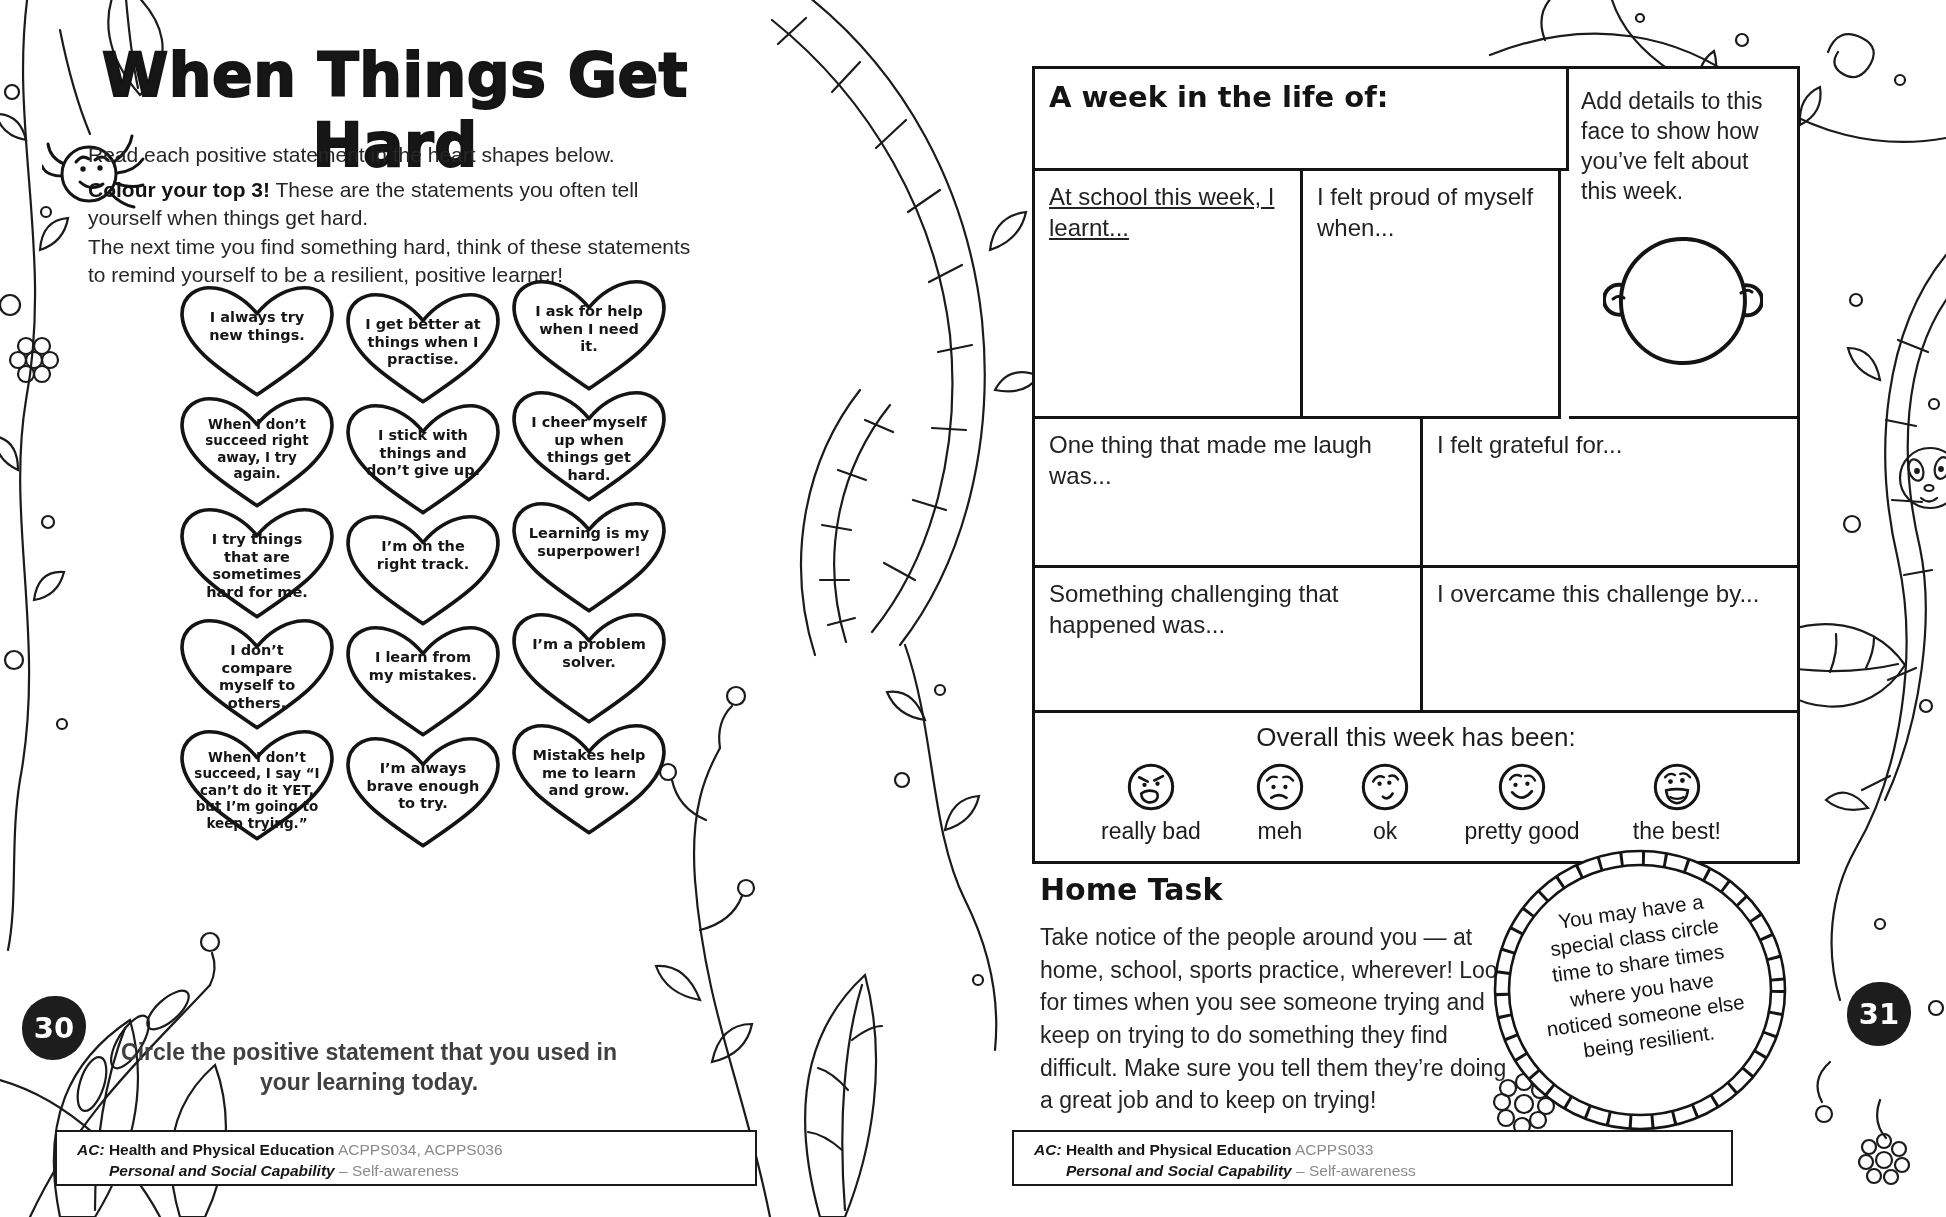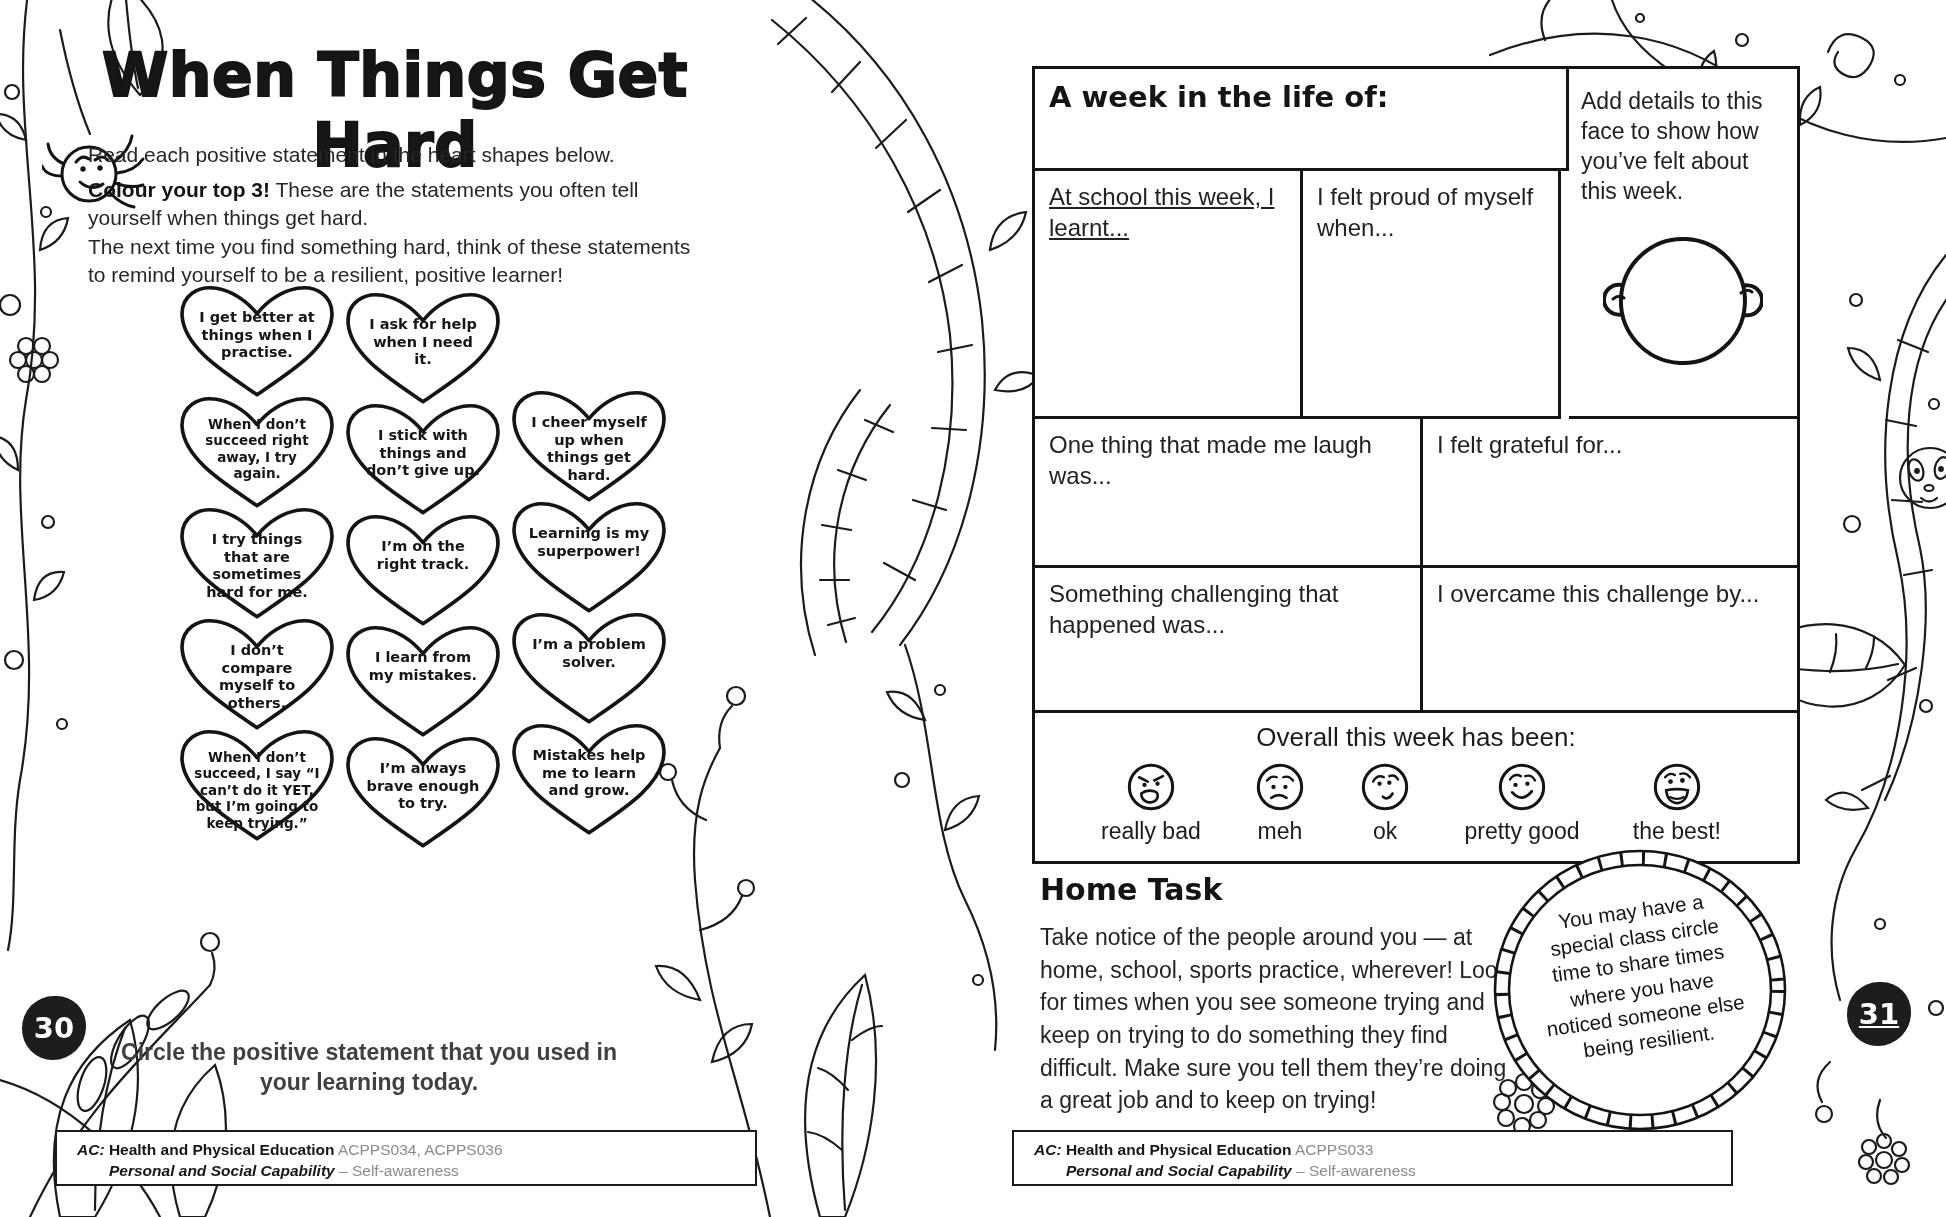--- a/index.html
+++ b/index.html
@@ -28,21 +28,21 @@
       font-family:"DejaVu Sans",sans-serif;font-weight:700;font-size:14.5px;line-height:1.22;}
   .heart-tall .ht{top:24px;font-size:13.5px;left:16px;right:16px;}
   .circle-instruction{position:absolute;left:95px;top:1038px;width:548px;margin:0;text-align:center;
       font-size:23px;font-weight:bold;line-height:1.3;color:#404040;}
 
   
   .page-dot{position:absolute;width:64px;height:64px;border-radius:50% 46% 52% 48%;background:#1d1d1d;color:#fff;
       display:flex;align-items:center;justify-content:center;font-size:29px;font-weight:bold;
       font-family:"DejaVu Sans",sans-serif;}
   .dot-left{left:22px;top:996px;}
-  .dot-right{left:1847px;top:982px;text-decoration:underline;}
+  .dot-right{left:1847px;top:982px;}
 
   
   .footer{position:absolute;top:1130px;height:56px;background:#fff;border:2px solid #1a1a1a;
       box-sizing:border-box;padding:7px 0 0 20px;font-size:15.5px;line-height:1.38;}
   .footer-left{left:55px;width:702px;}
   .footer-right{left:1012px;width:721px;}
   .f-ac{font-weight:bold;font-style:italic;}
   .f-subj{font-weight:bold;}
   .f-code{color:#8b8b8b;}
   .f-line2{margin-left:32px;}
@@ -252,20 +252,26 @@
   <p class="intro intro-1">Read each positive statement in the heart shapes below.</p>
   <p class="intro intro-2"><b>Colour your top 3!</b> <span>These are the statements you often tell yourself when things get hard.</span></p>
   <p class="intro intro-3">The next time you find something hard, think of these statements to remind yourself to be a resilient, positive learner!</p>
 
   <div class="hearts">
     <div class="heart-row">
       <div class="heart">
           <svg viewBox="0 0 160 122">
             <path class="hp" d="M80,112 C48,90 8,66 6,34 C5,14 22,4 40,7 C56,10 70,20 80,32 C90,20 104,10 120,7 C138,4 155,14 154,34 C152,66 112,90 80,112 Z"></path>
           </svg>
+          <div class="ht">I always try new things.</div>
+        </div>
+      <div class="heart">
+          <svg viewBox="0 0 160 122">
+            <path class="hp" d="M80,112 C48,90 8,66 6,34 C5,14 22,4 40,7 C56,10 70,20 80,32 C90,20 104,10 120,7 C138,4 155,14 154,34 C152,66 112,90 80,112 Z"></path>
+          </svg>
           <div class="ht">I get better at things when I practise.</div>
         </div>
       <div class="heart">
           <svg viewBox="0 0 160 122">
             <path class="hp" d="M80,112 C48,90 8,66 6,34 C5,14 22,4 40,7 C56,10 70,20 80,32 C90,20 104,10 120,7 C138,4 155,14 154,34 C152,66 112,90 80,112 Z"></path>
           </svg>
           <div class="ht">I ask for help when I need it.</div>
         </div>
     </div>
     <div class="heart-row">

